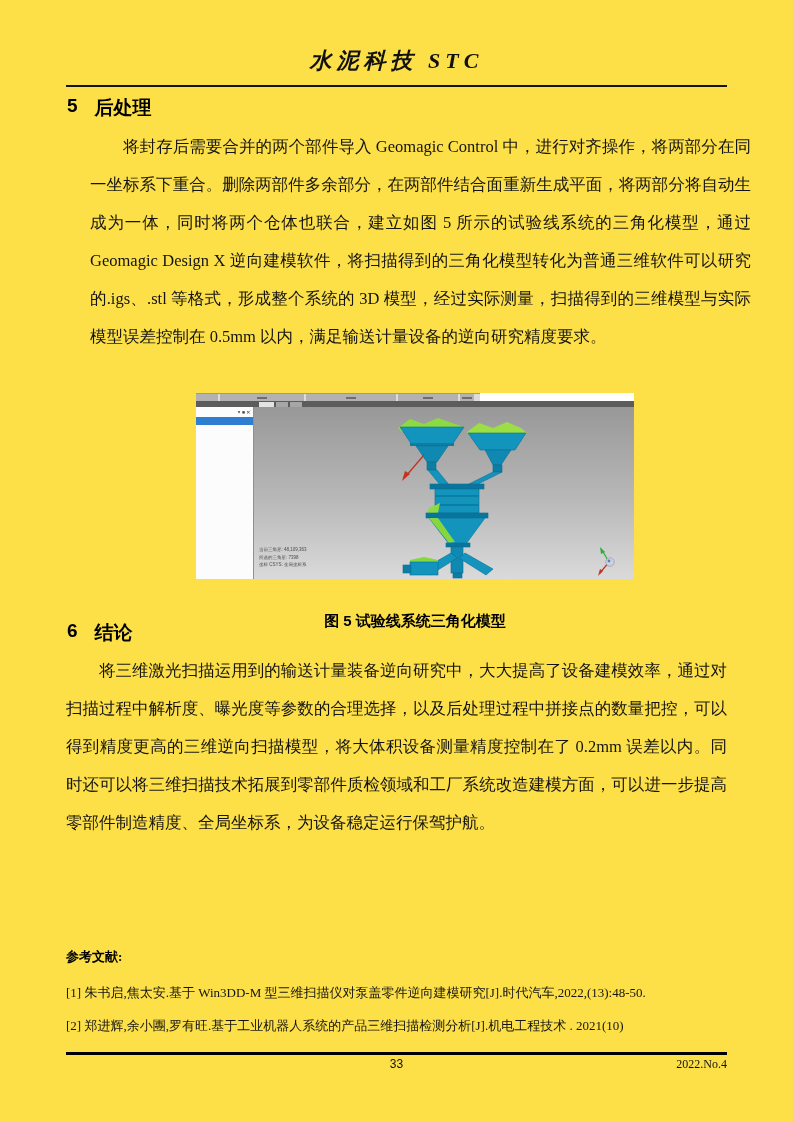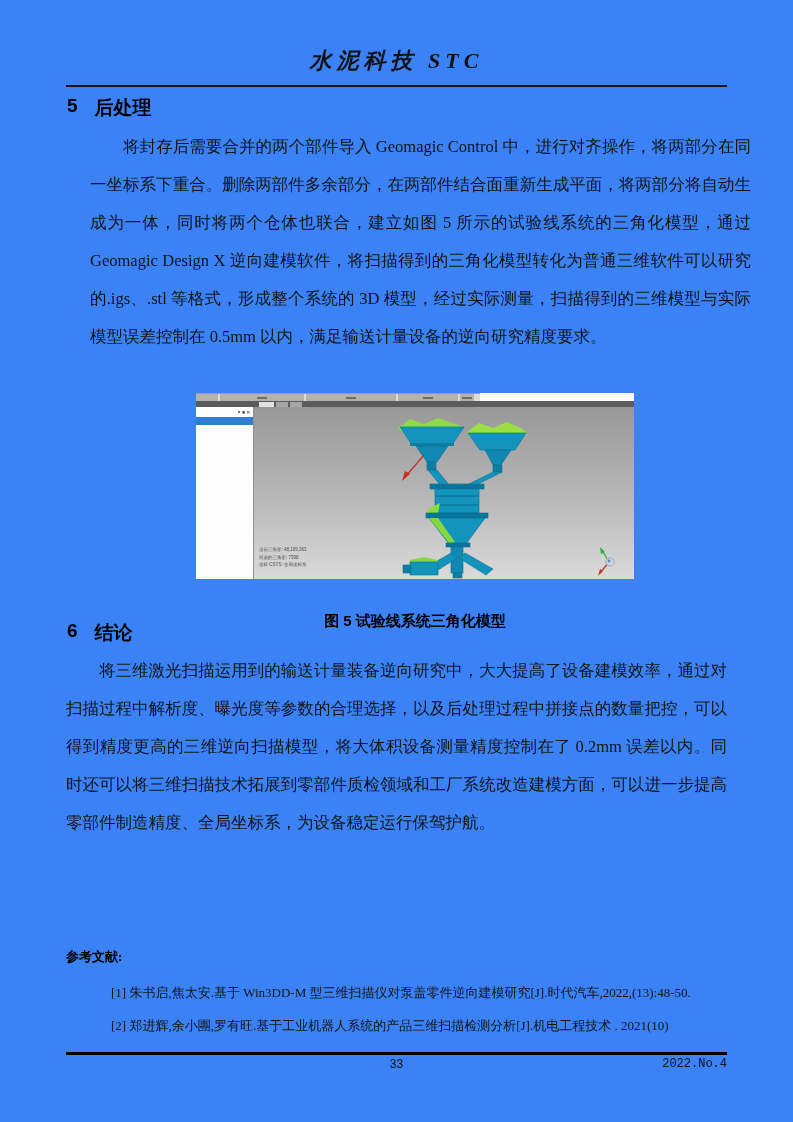--- a/index.html
+++ b/index.html
@@ -1,17 +1,17 @@
 <!DOCTYPE html>
 <html><head>
 <meta charset="utf-8">
 <style>
   html,body { margin:0; padding:0; background:#ffffff; }
   .page {
-    position:relative; width:793px; height:1122px; background:#3b82f6;
+    position:relative; width:793px; height:1122px; background:#fde047;
     font-family:"Liberation Serif", serif; color:#161616; overflow:hidden;
   }
   
   .journal-header {
     position:absolute; top:46px; left:0; width:100%; text-align:center;
     font-family:"Liberation Serif", serif; font-style:italic; font-weight:bold;
     font-size:22px; letter-spacing:5px; color:#111;
   }
   .header-rule { position:absolute; top:85px; left:66px; width:661px; height:2px; background:#141414; }
   
@@ -64,31 +64,31 @@
   }
   .fig-caption {
     position:absolute; top:584px; left:196px; width:438px; text-align:center;
     font-family:"Liberation Sans", sans-serif; font-weight:bold; font-size:15px; color:#000;margin-top:28px;
   }
   
   .ref-heading {
     position:absolute; top:948px; left:66px;
     font-family:Liberation Serif, serif; font-weight:bold; font-size:13px; color:#000;
   }
-  .ref-list { position:absolute; top:976px; left:66px; width:661px;margin-left:45px; }
+  .ref-list { position:absolute; top:976px; left:66px; width:661px; }
   .ref-item { font-size:13px; line-height:33px; white-space:nowrap; color:#141414; }
   
   .footer-rule { position:absolute; top:1052px; left:66px; width:661px; height:3px; background:#000; }
   .footer-page {
     position:absolute; top:1057px; left:0; width:100%; text-align:center;
     font-family:"Liberation Sans", sans-serif; font-size:12px; color:#111;
   }
   .footer-issue {
     position:absolute; top:1057px; right:66px;
-    font-family:Liberation Mono, monospace; font-size:12px; color:#111;
+    font-family:Liberation Serif, serif; font-size:12px; color:#111;
   }
 </style>
 </head>
 <body>
 
 <div class="page">
 
   <div class="journal-header">水泥科技 STC</div>
   <div class="header-rule"></div>
 

